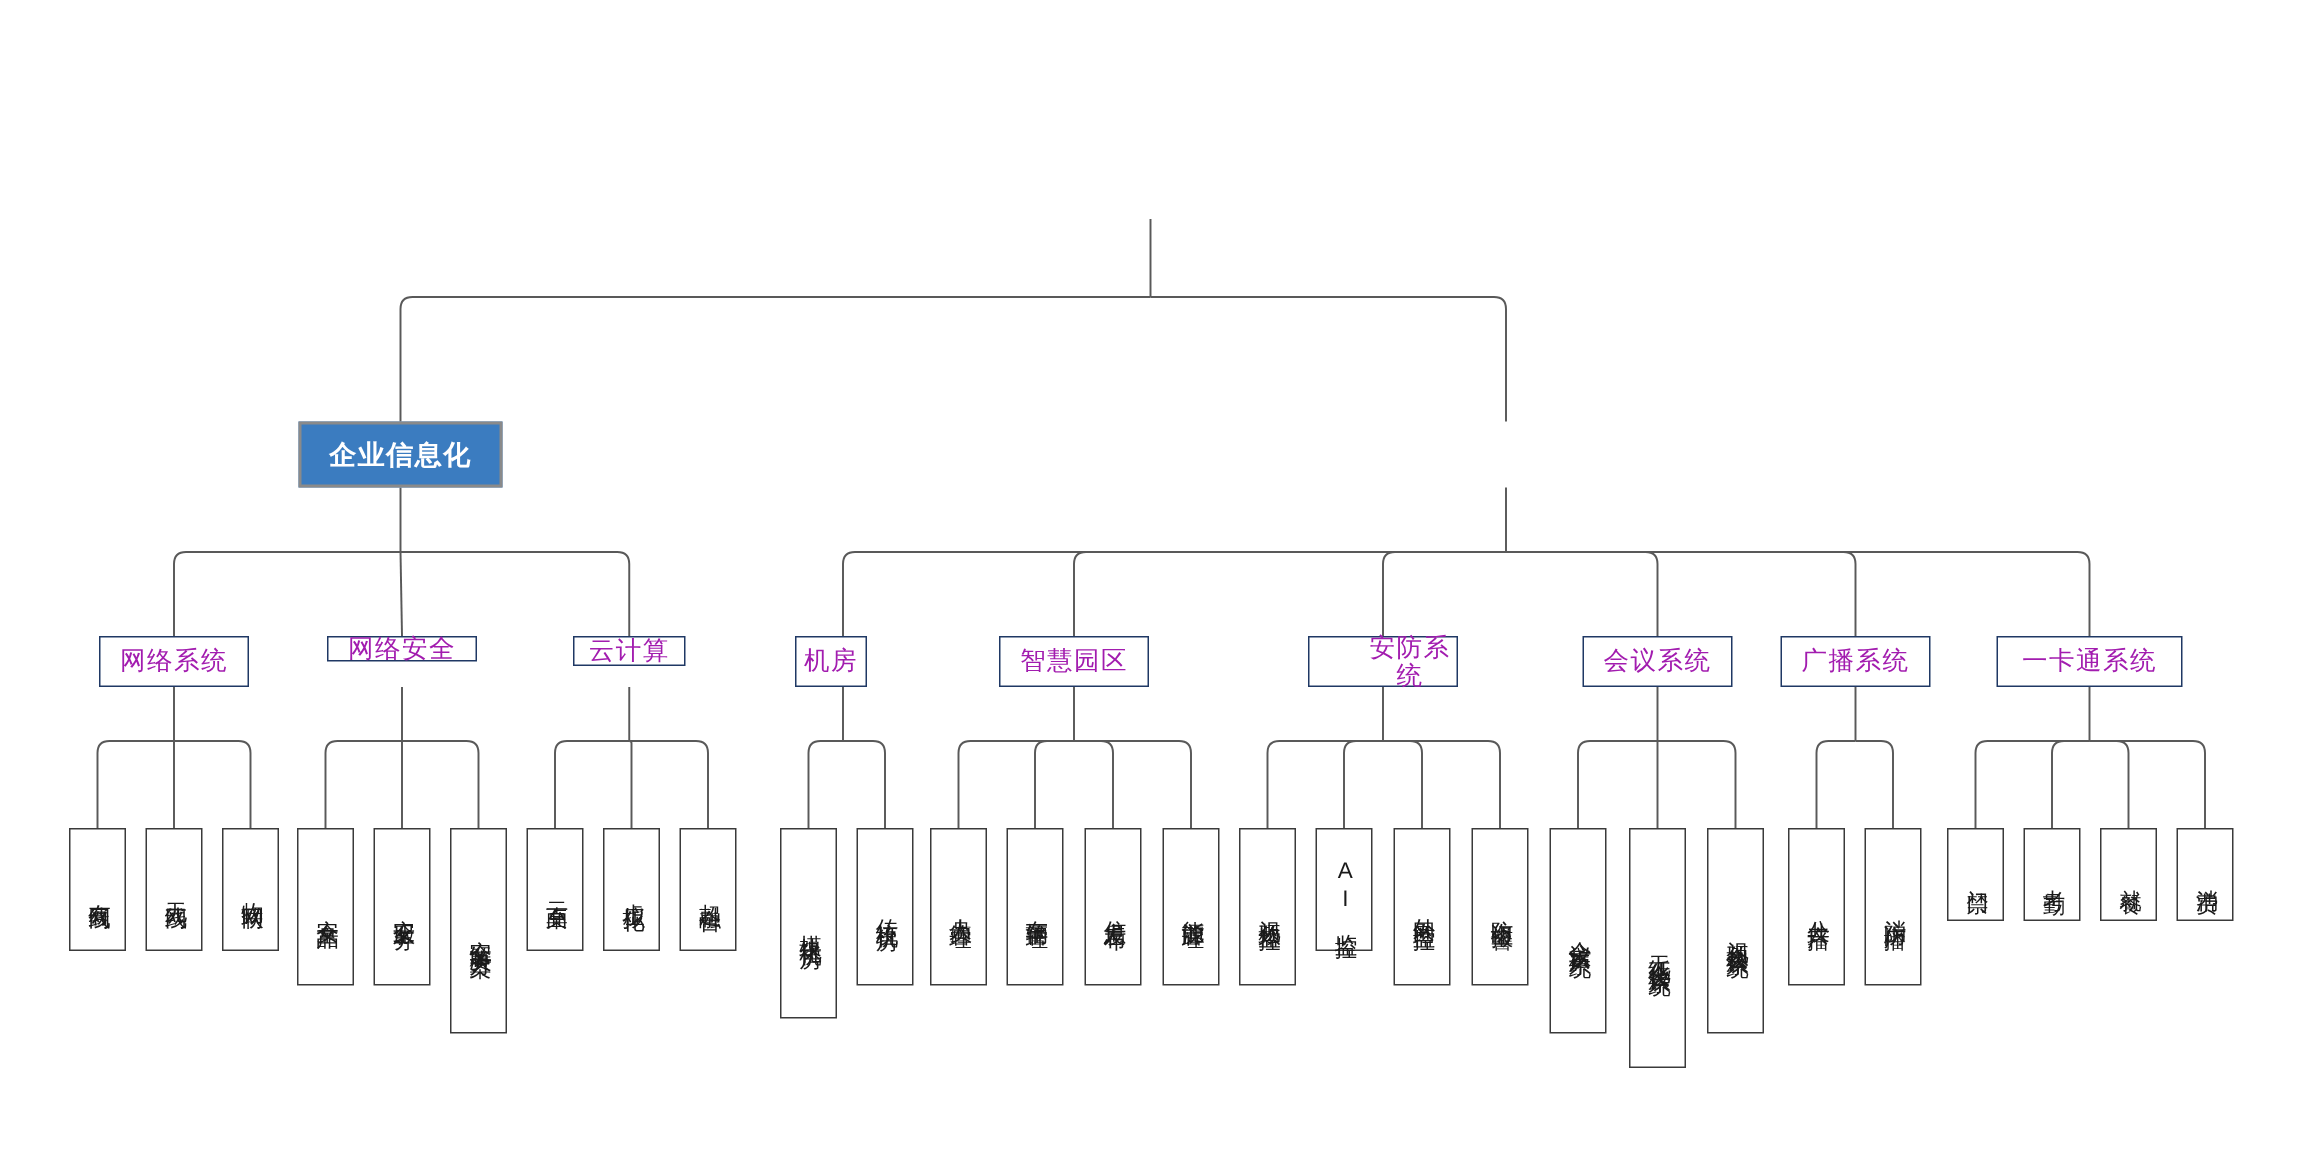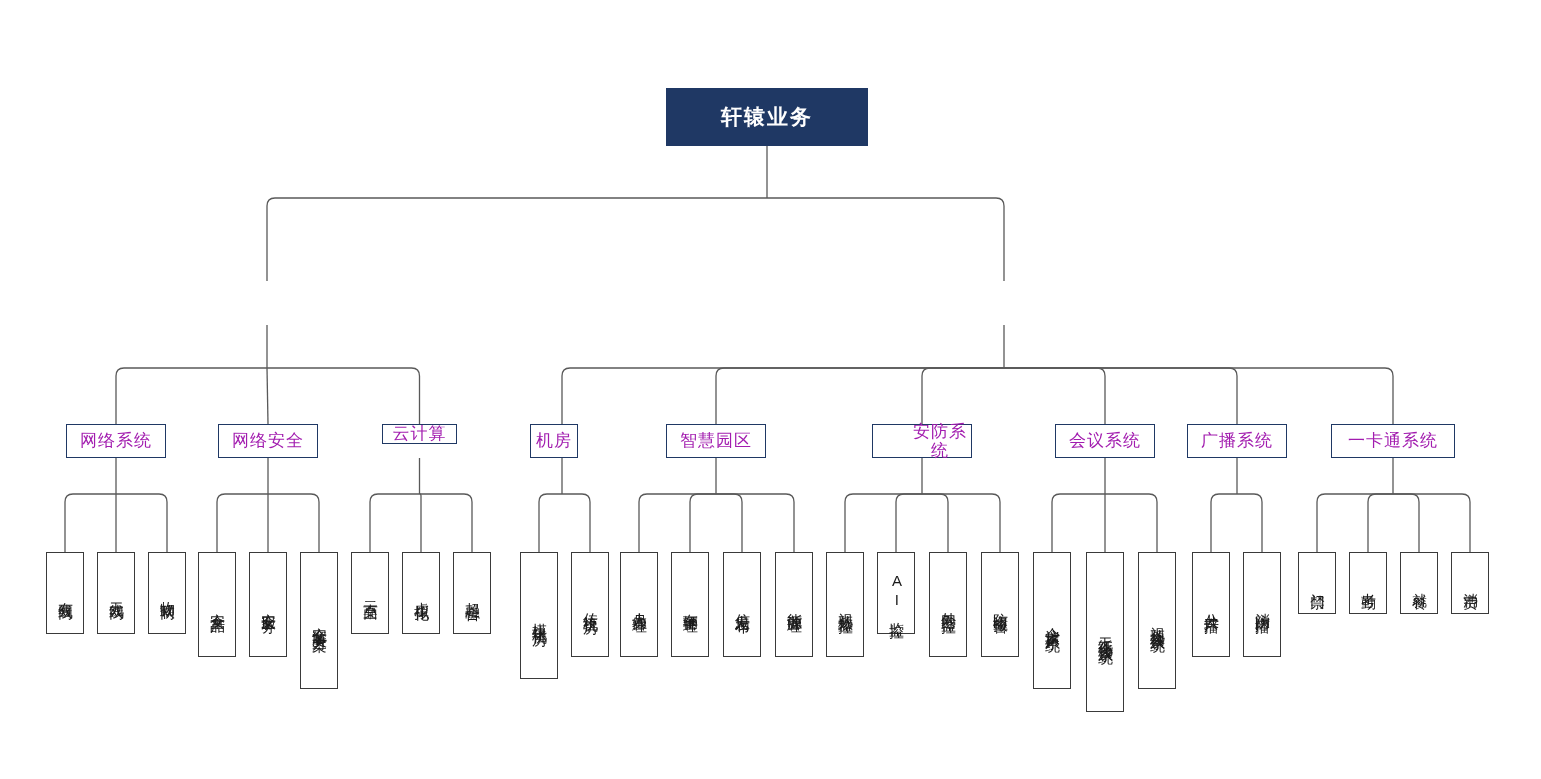--- a/index.html
+++ b/index.html
@@ -125,27 +125,27 @@
       <path d="M 1105 494 L 1149 494 Q 1157 494 1157 502 L 1157 552" fill="none" stroke="#595959" stroke-width="1.3" stroke-linecap="butt"></path>
       <path d="M 1237 458 L 1237 494" fill="none" stroke="#595959" stroke-width="1.3" stroke-linecap="butt"></path>
       <path d="M 1237 494 L 1219 494 Q 1211 494 1211 502 L 1211 552" fill="none" stroke="#595959" stroke-width="1.3" stroke-linecap="butt"></path>
       <path d="M 1237 494 L 1254 494 Q 1262 494 1262 502 L 1262 552" fill="none" stroke="#595959" stroke-width="1.3" stroke-linecap="butt"></path>
       <path d="M 1393 458 L 1393 494" fill="none" stroke="#595959" stroke-width="1.3" stroke-linecap="butt"></path>
       <path d="M 1393 494 L 1325 494 Q 1317 494 1317 502 L 1317 552" fill="none" stroke="#595959" stroke-width="1.3" stroke-linecap="butt"></path>
       <path d="M 1393 494 L 1376 494 Q 1368 494 1368 502 L 1368 552" fill="none" stroke="#595959" stroke-width="1.3" stroke-linecap="butt"></path>
       <path d="M 1393 494 L 1411 494 Q 1419 494 1419 502 L 1419 552" fill="none" stroke="#595959" stroke-width="1.3" stroke-linecap="butt"></path>
       <path d="M 1393 494 L 1462 494 Q 1470 494 1470 502 L 1470 552" fill="none" stroke="#595959" stroke-width="1.3" stroke-linecap="butt"></path>
     </svg>
-<div class="node lv0" style="left: 666px; top: 88px; width: 202px; height: 58px;">
-      <span class="txt">轩辕业务</span>
+    <div class="node lv1" style="left: 199px; top: 281px; width: 136px; height: 44px;">
+      <span class="txt">企业信息化</span>
     </div>
     <div class="node lv2" style="left: 66px; top: 424px; width: 100px; height: 34px;">
       <span class="txt">网络系统</span>
     </div>
-    <div class="node lv2" style="left: 218px; top: 424px; width: 100px; height: 34px;">
+    <div class="node lv2" style="left: 218px; top: 424px; width: 100px; height: 17px;">
       <span class="txt">网络安全</span>
     </div>
     <div class="node lv2" style="left: 382px; top: 424px; width: 75px; height: 20px;">
       <span class="txt">云计算</span>
     </div>
     <div class="node lv2" style="left: 530px; top: 424px; width: 48px; height: 34px;">
       <span class="txt">机房</span>
     </div>
     <div class="node lv2" style="left: 666px; top: 424px; width: 100px; height: 34px;">
       <span class="txt">智慧园区</span>

